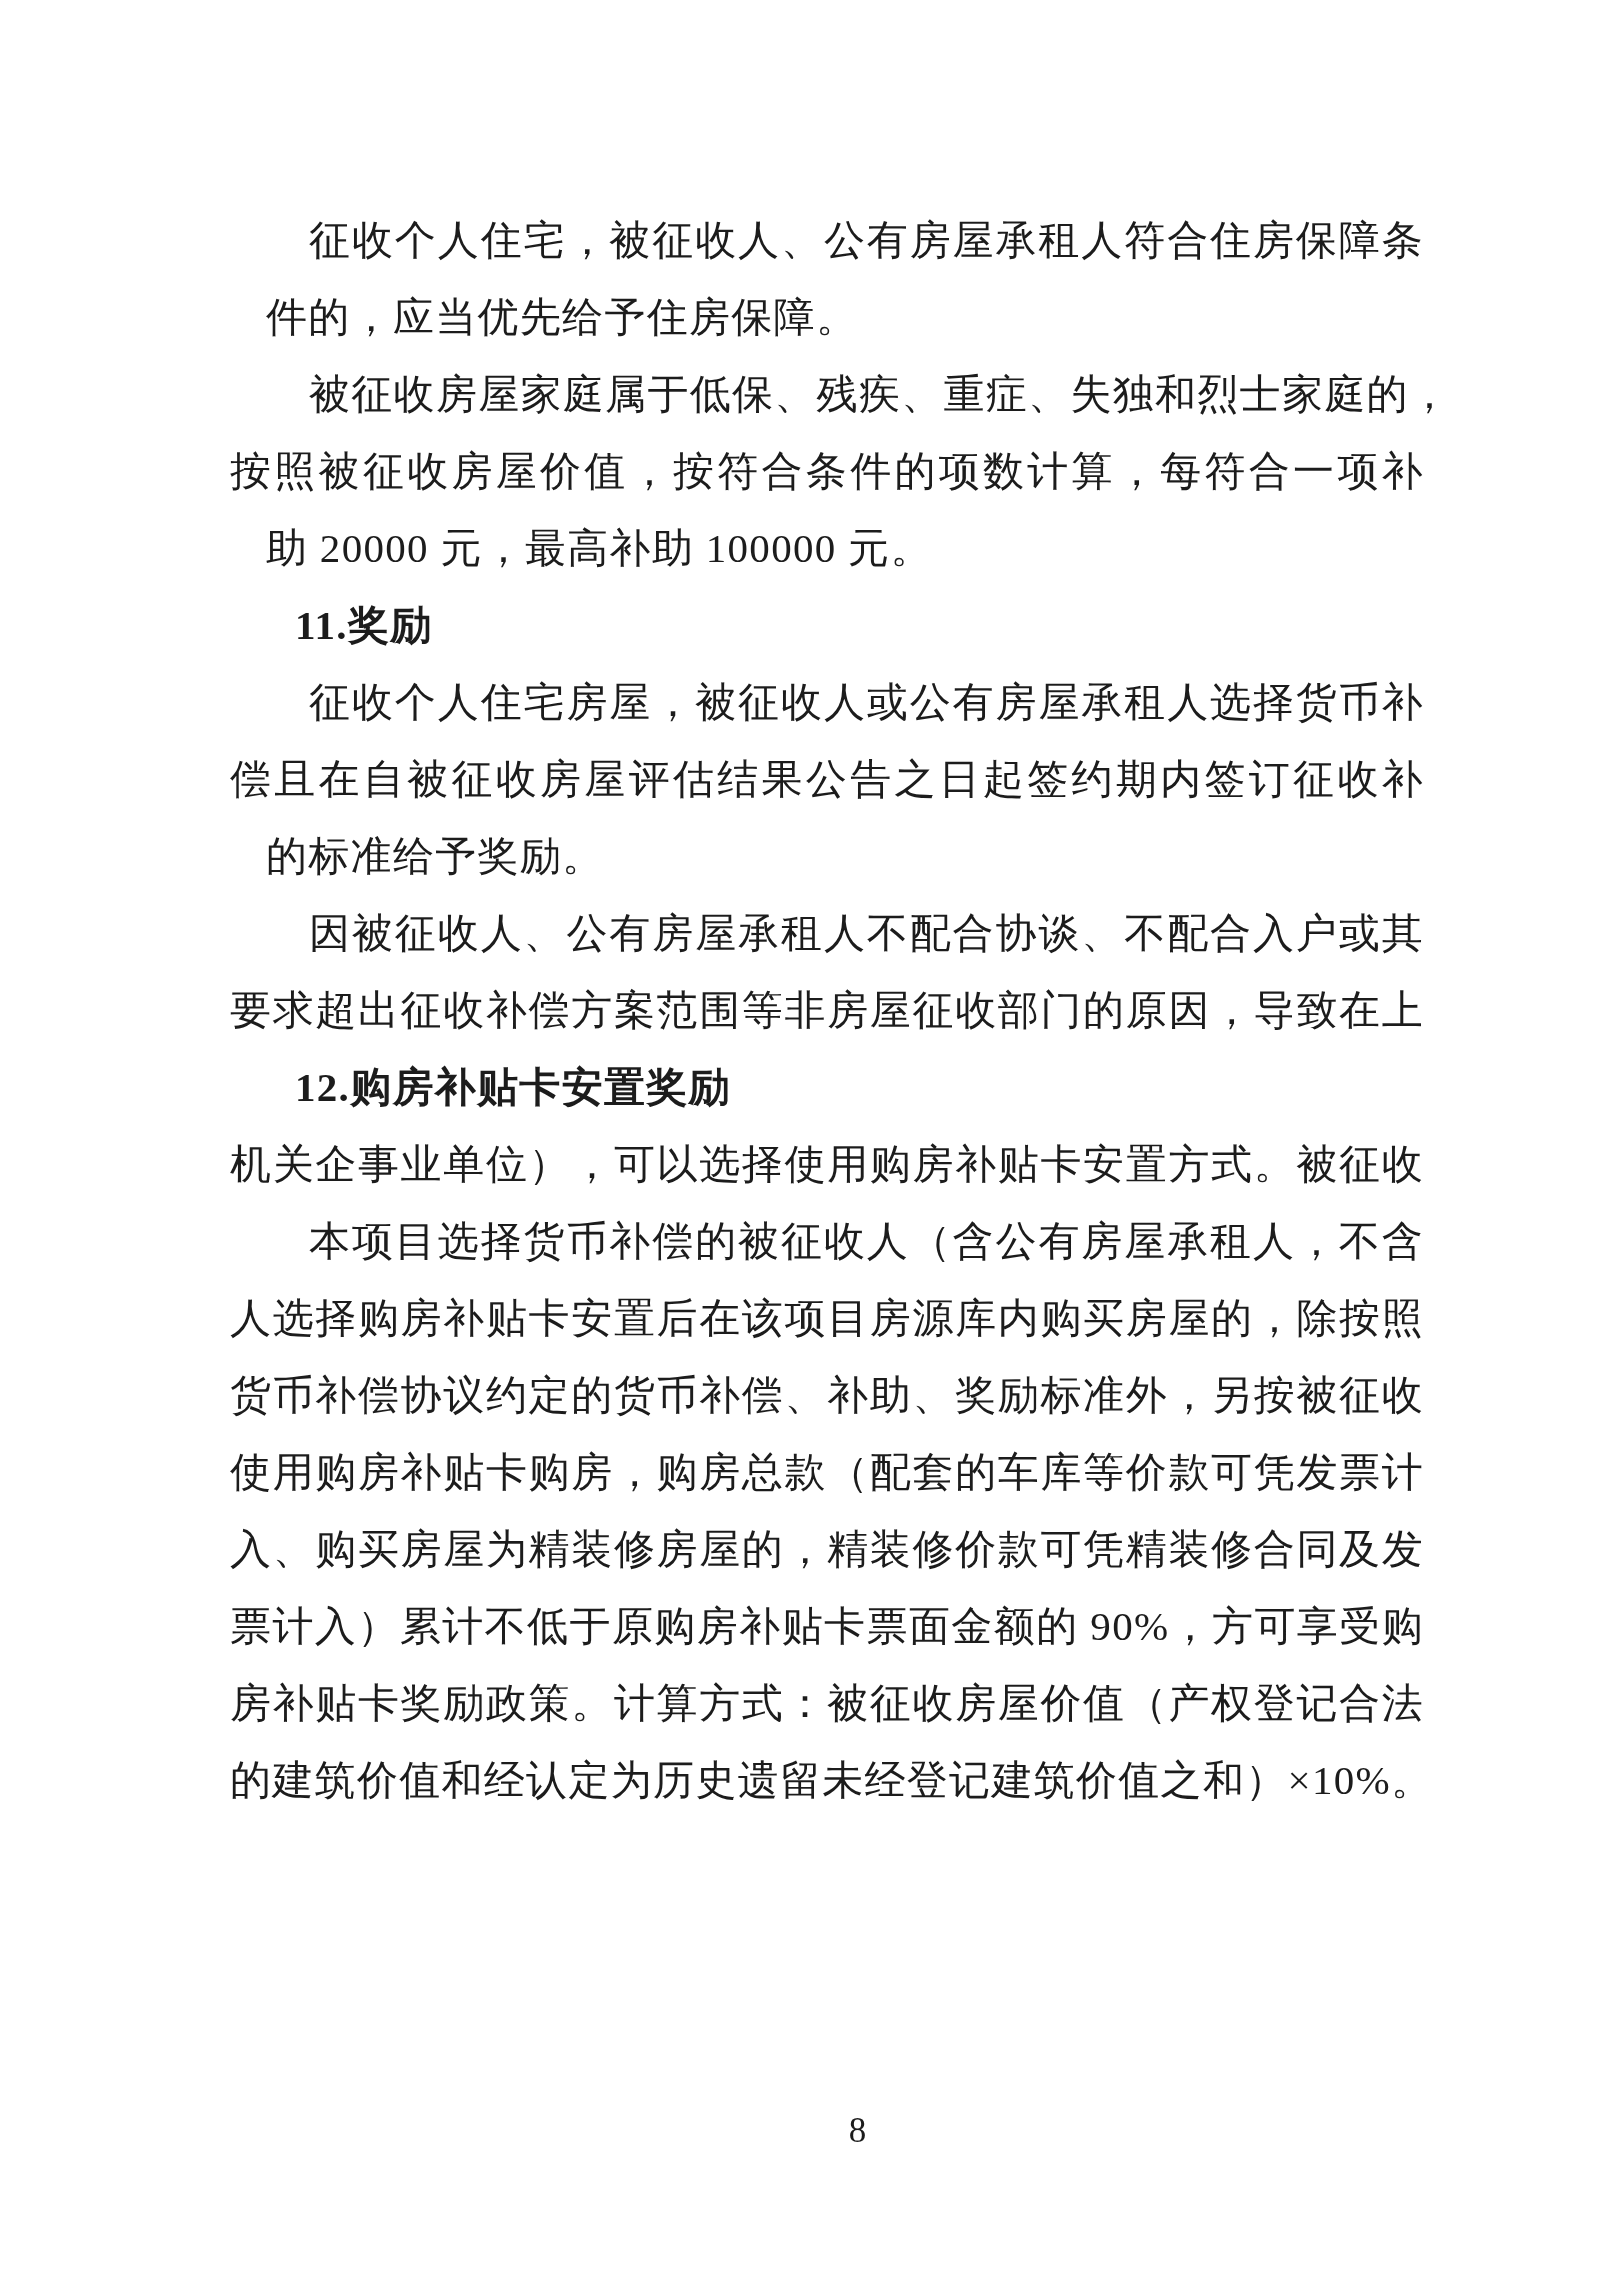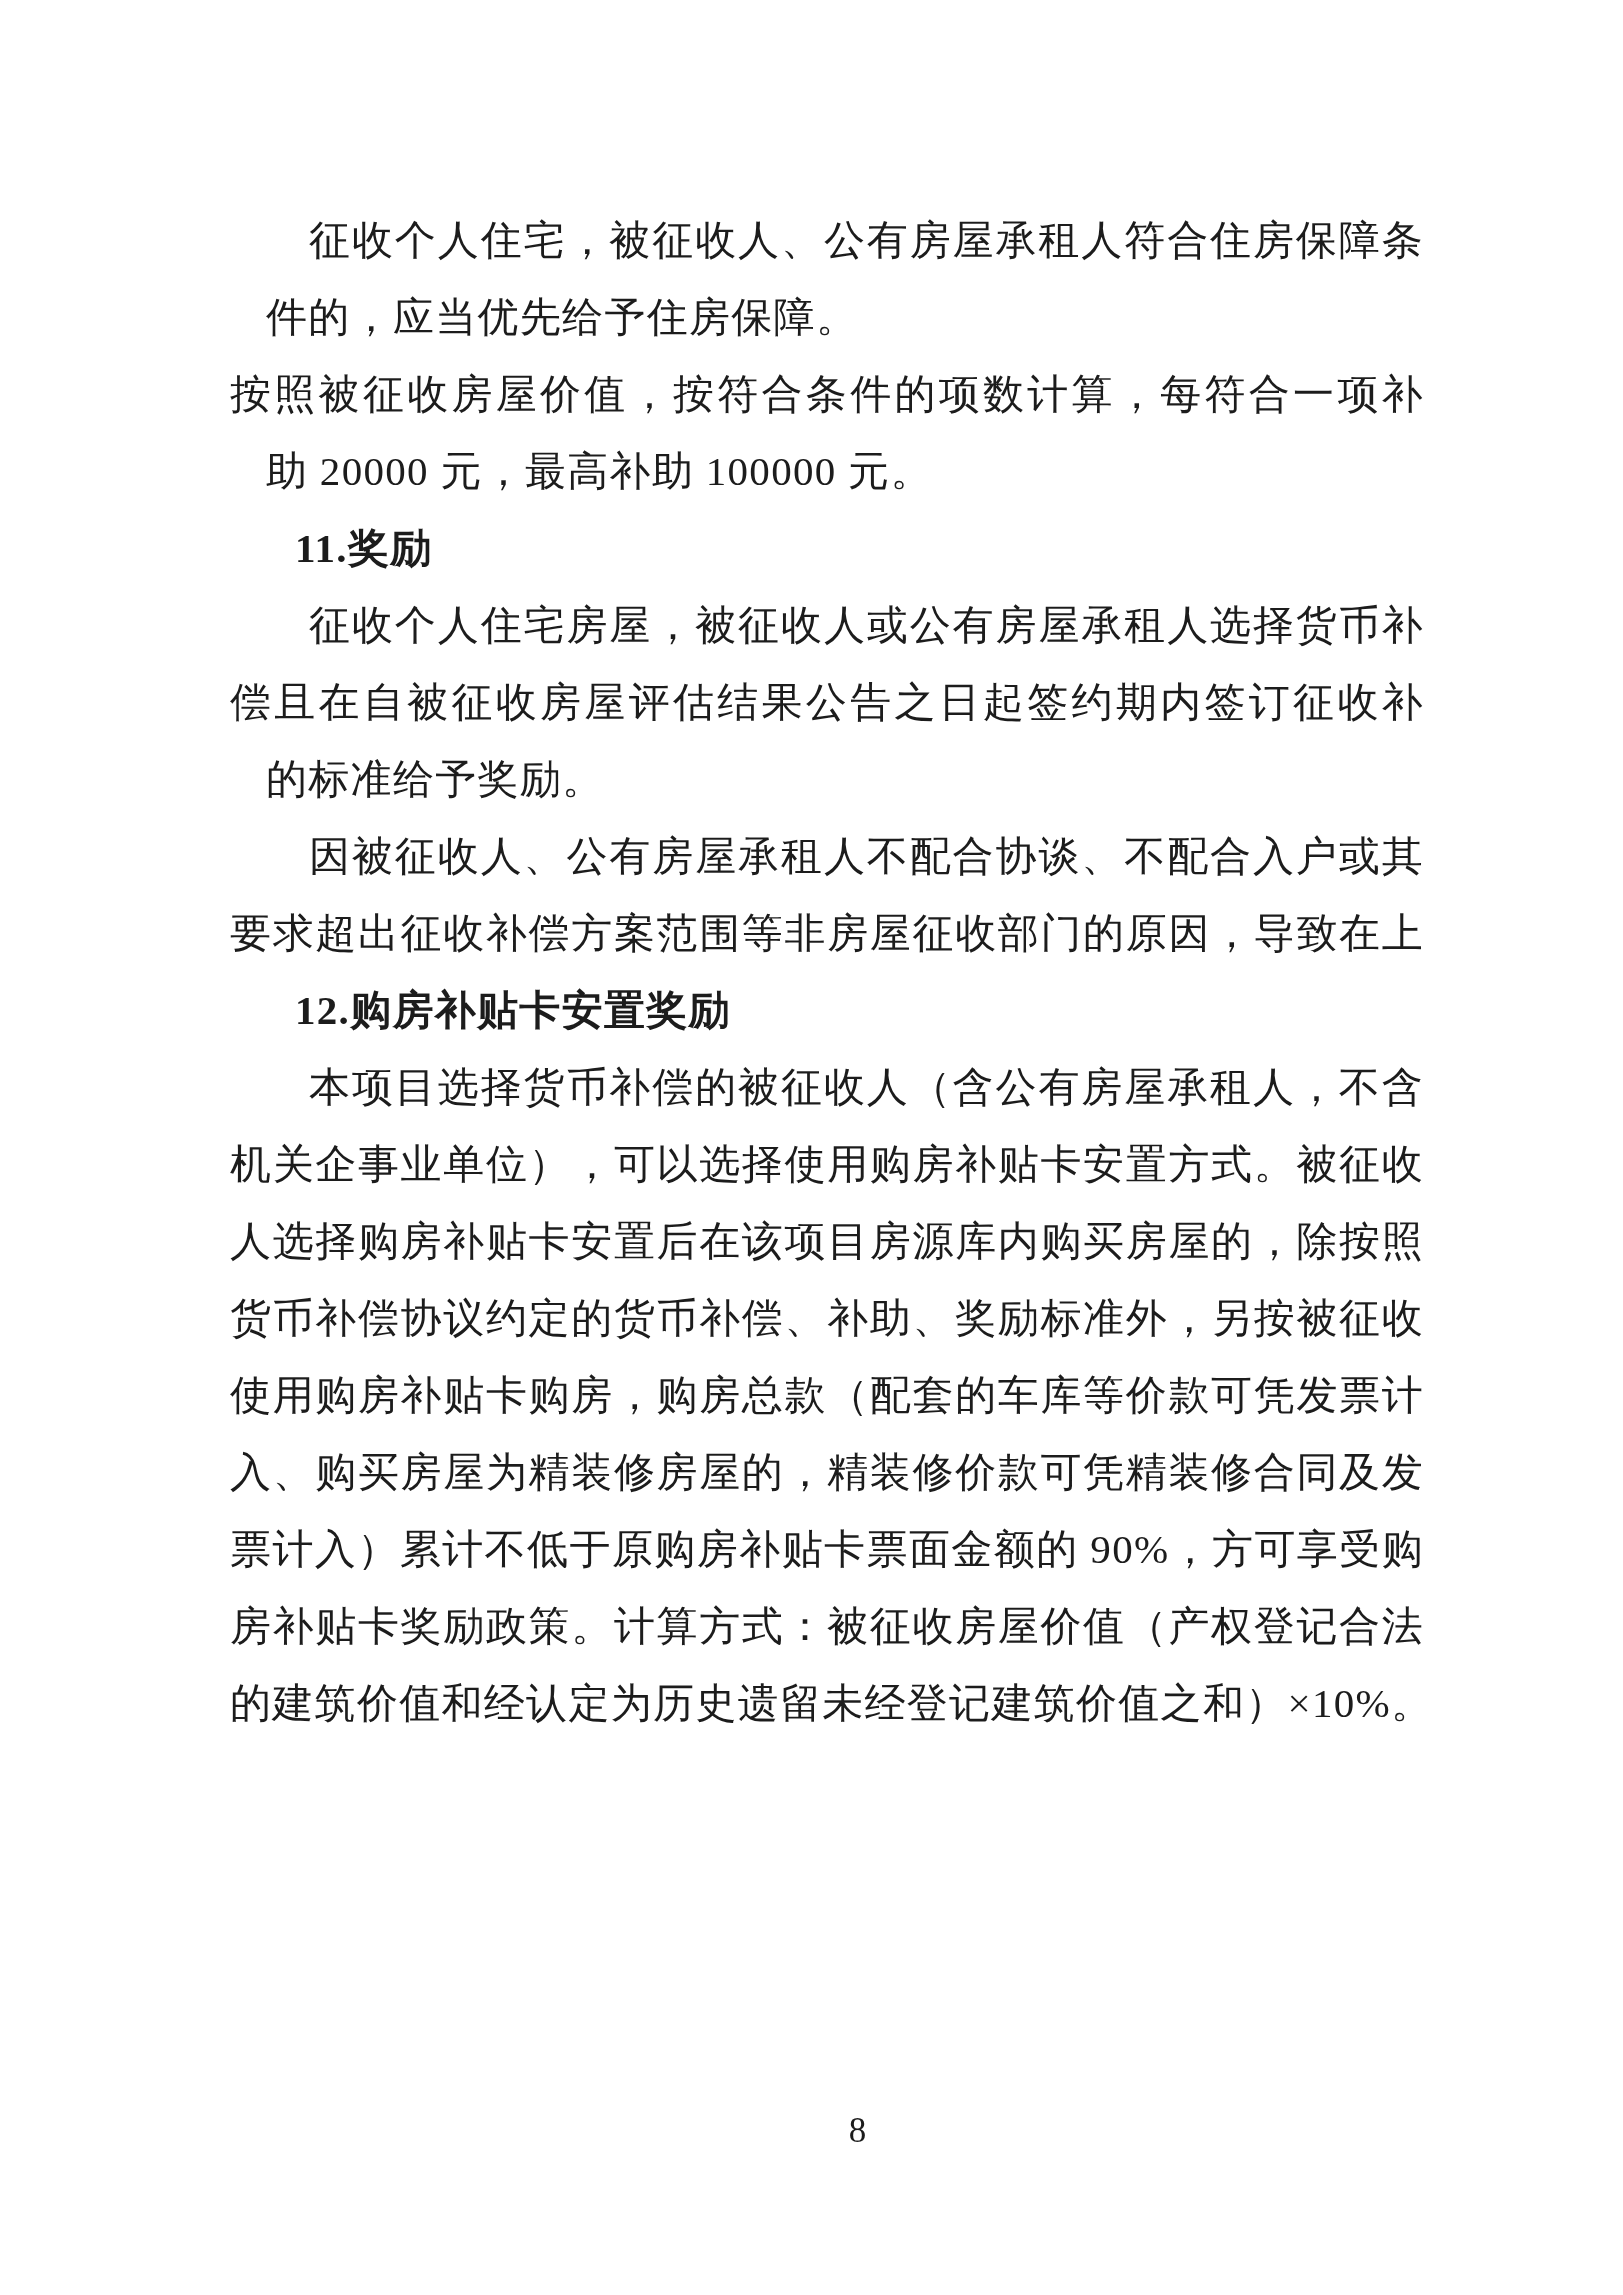--- a/index.html
+++ b/index.html
@@ -67,36 +67,37 @@
 </style>
 </head>
 <body>
 
 <div class="page">
   <main class="content">
 
     <p class="line indent">征收个人住宅，被征收人、公有房屋承租人符合住房保障条</p>
     <p class="line short">件的，应当优先给予住房保障。</p>
 
+    <p class="line indent">被征收房屋家庭属于低保、残疾、重症、失独和烈士家庭的，</p>
     <p class="line">按照被征收房屋价值，按符合条件的项数计算，每符合一项补</p>
     <p class="line short">助 20000 元，最高补助 100000 元。</p>
 
     <p class="line heading">11.奖励</p>
 
     <p class="line indent">征收个人住宅房屋，被征收人或公有房屋承租人选择货币补</p>
     <p class="line">偿且在自被征收房屋评估结果公告之日起签约期内签订征收补</p>
     <p class="line short">的标准给予奖励。</p>
 
     <p class="line indent">因被征收人、公有房屋承租人不配合协谈、不配合入户或其</p>
     <p class="line">要求超出征收补偿方案范围等非房屋征收部门的原因，导致在上</p>
 
     <p class="line heading">12.购房补贴卡安置奖励</p>
 
+    <p class="line">机关企事业单位），可以选择使用购房补贴卡安置方式。被征收</p>
     <p class="line indent">本项目选择货币补偿的被征收人（含公有房屋承租人，不含</p>
-    <p class="line">机关企事业单位），可以选择使用购房补贴卡安置方式。被征收</p>
     <p class="line">人选择购房补贴卡安置后在该项目房源库内购买房屋的，除按照</p>
     <p class="line">货币补偿协议约定的货币补偿、补助、奖励标准外，另按被征收</p>
     <p class="line">使用购房补贴卡购房，购房总款（配套的车库等价款可凭发票计</p>
     <p class="line">入、购买房屋为精装修房屋的，精装修价款可凭精装修合同及发</p>
     <p class="line">票计入）累计不低于原购房补贴卡票面金额的 90%，方可享受购</p>
     <p class="line">房补贴卡奖励政策。计算方式：被征收房屋价值（产权登记合法</p>
     <p class="line">的建筑价值和经认定为历史遗留未经登记建筑价值之和）×10%。</p>
 
   </main>
 

